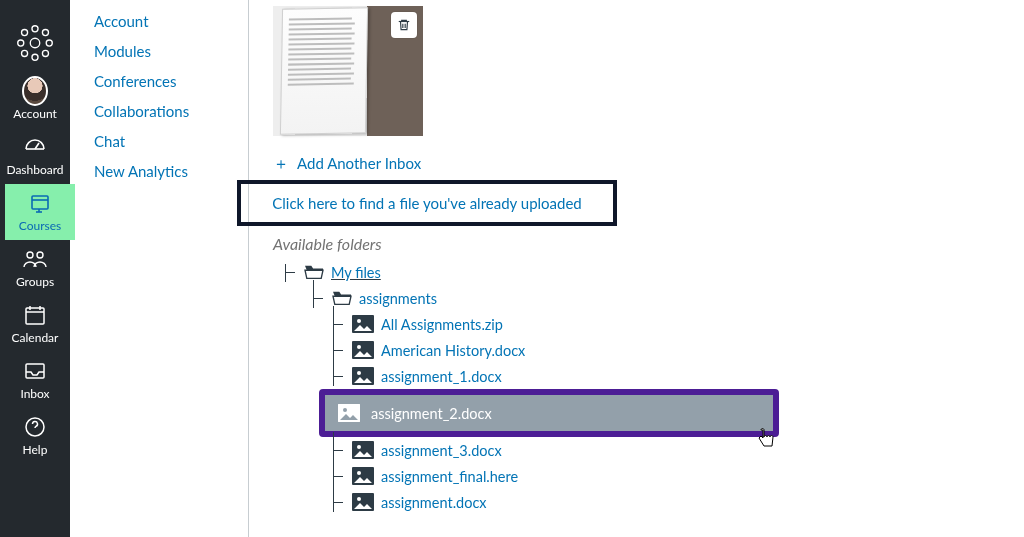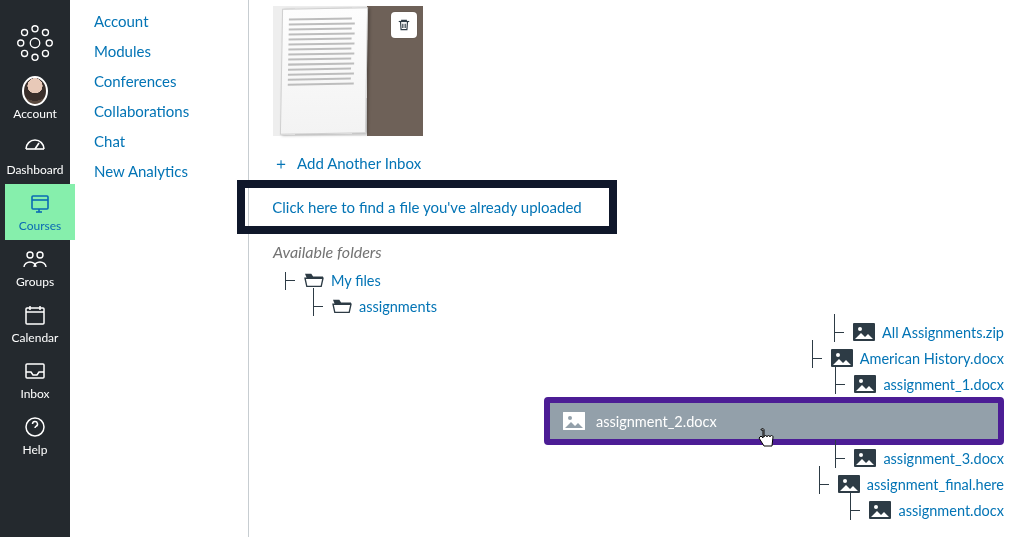--- a/index.html
+++ b/index.html
@@ -110,39 +110,39 @@
     cursor:pointer;
     box-shadow:0 0 0 1px rgba(0,0,0,0.05);
   }
   .add-another {
     color:#0374b5; font-size:15px; cursor:pointer;
     display:flex; align-items:center; gap:8px;
     margin-bottom:12px;
   }
   .plus {font-size:16px; line-height:1;}
   .find-file-row {
-    border:8px solid #0f172a;
+    border:4px solid #0f172a;
     padding:10px 10px;
     margin: -4px -10px 4px -36px;
     display:flex; justify-content:center;
     width:380px;
     position:relative;
     left:0;
   }
   .find-file-link {
     color:#0374b5; font-size:15px; cursor:pointer; text-align:center;
   }
   .avail-folders {
     font-size:16px; color:#737373; padding-top:4px; margin-bottom:6px;font-style:italic;
   }
   .tree { margin-left:6px; }
   .tree-row { display:flex; align-items:center; gap:6px; padding:3px 0; }
-  .tree-row.lvl1 { margin-left:0; }
+  .tree-row.lvl1 { margin-left:0;text-decoration:underline; }
   .tree-row.lvl2 { margin-left:28px; }
-  .tree-row.lvl3 { margin-left:48px;justify-content:flex-end; }
+  .tree-row.lvl3 { margin-left:48px; }
   .branch {
     width:18px; height:20px; position:relative; flex:none;
   }
   .branch::before{
     content:""; position:absolute; left:6px; top:-8px; width:1px; height:28px; background:#2d3b45;
   }
   .branch::after{
     content:""; position:absolute; left:6px; top:10px; width:10px; height:1px; background:#2d3b45;
   }
   .branch.first::before{ top:2px; height:18px; }

